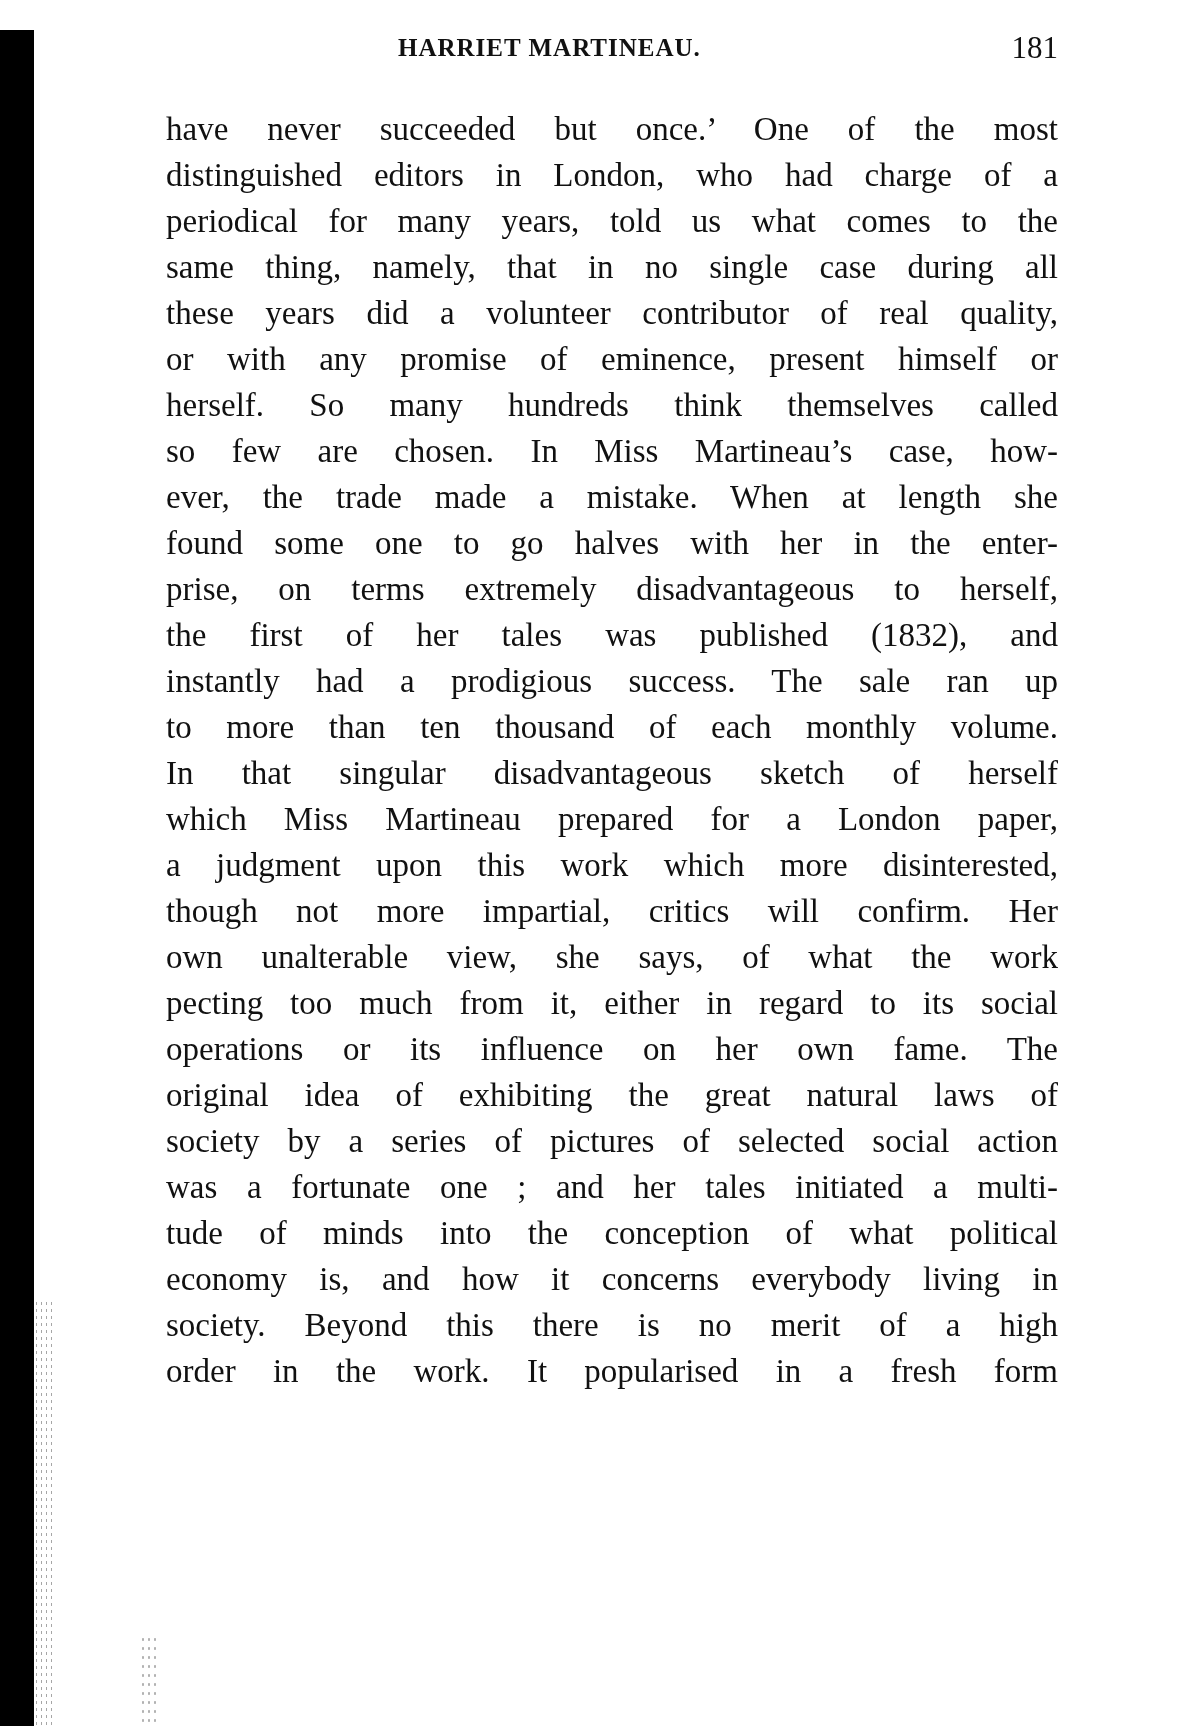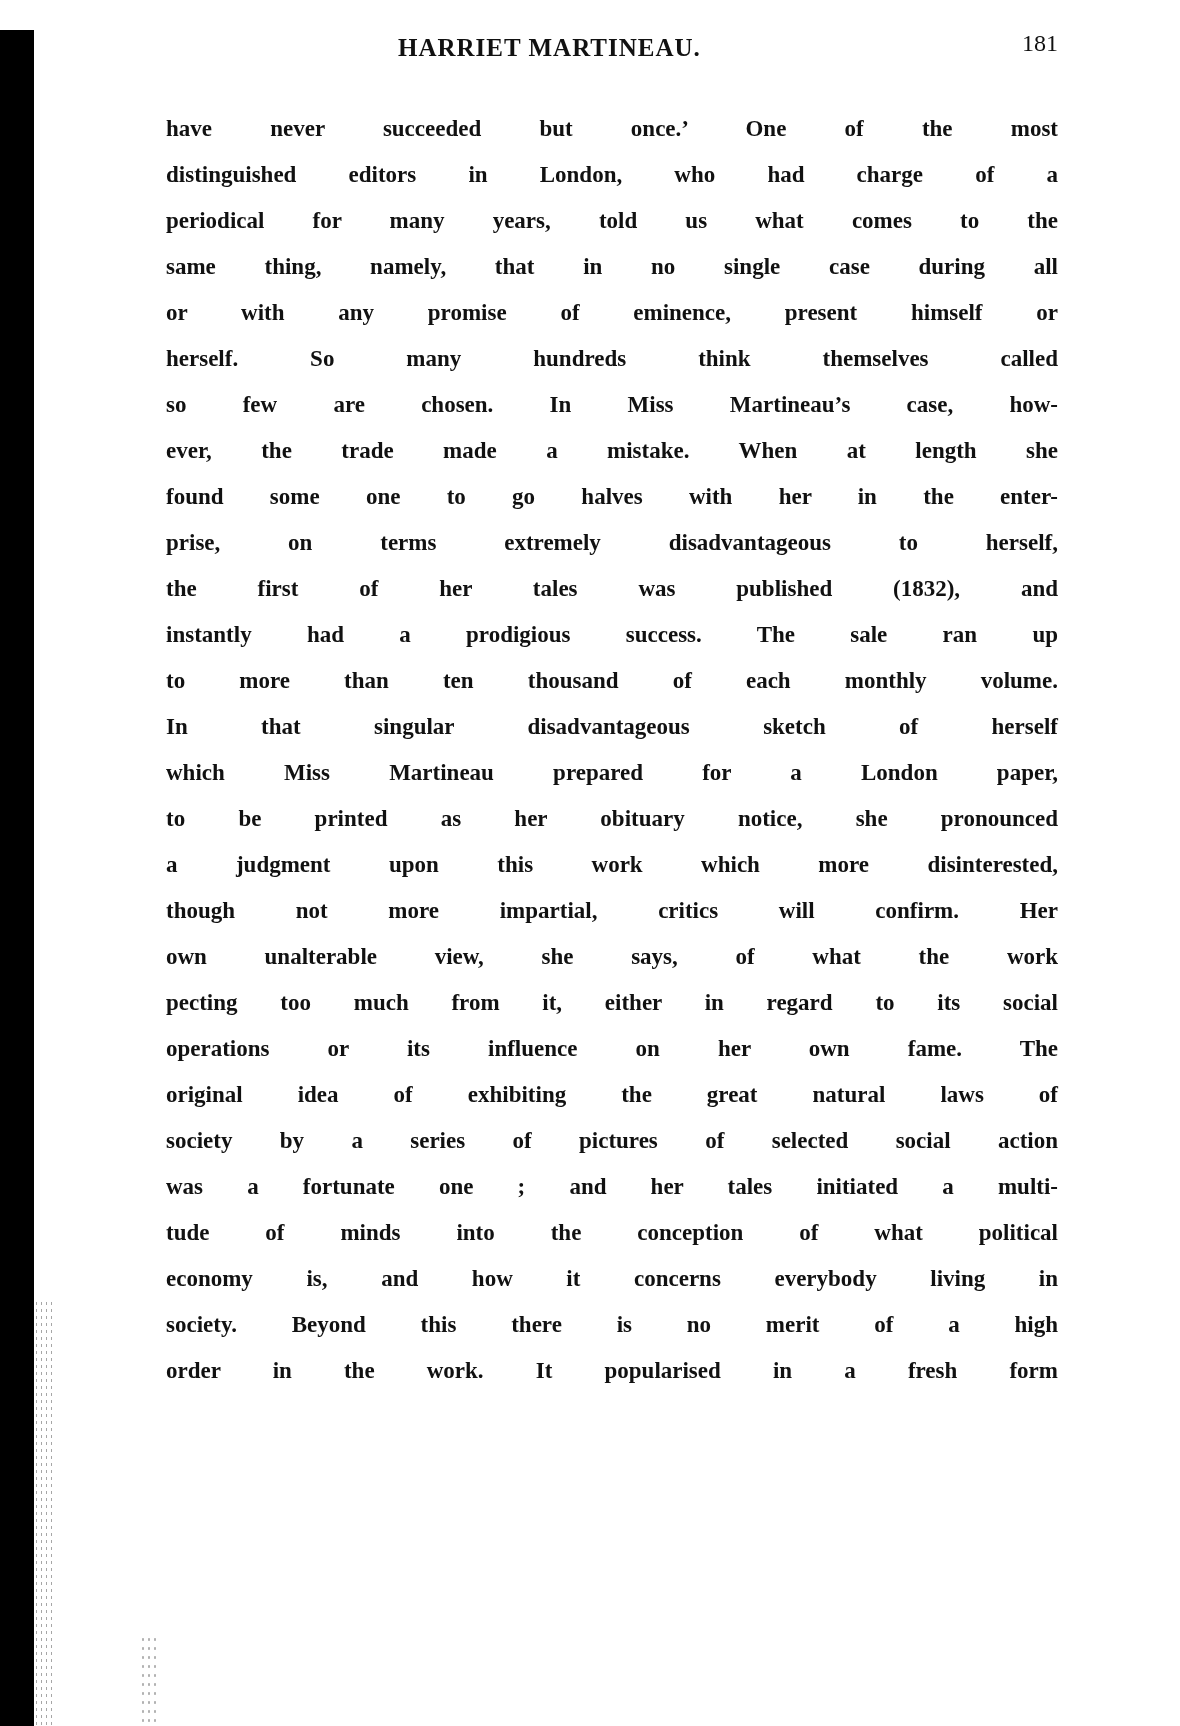--- a/index.html
+++ b/index.html
@@ -55,39 +55,38 @@
       left: 238px;
       top: 2px;
       font-size: 25px;
       letter-spacing: 1px;
       font-weight: bold;
     }
     .page-number {
       position: absolute;
       right: 0;
       top: -2px;
-      font-size: 24px;
+      font-size: 31px;
       text-align: right;
     }
     .body-text {
       position: absolute;
       top: 106px;
       left: 166px;
       width: 892px;
     }
     .line {
       display: block;
       height: 46px;
       line-height: 46px;
-      font-size: 23px;
+      font-size: 33px;
       text-align: justify;
       text-align-last: justify;
       white-space: nowrap;
       overflow: visible;
-      font-weight: bold;
     }
     .line span {
       display: inline-block;
       width: 100%;
       text-align: justify;
       text-align-last: justify;
       white-space: normal;
     }
   </style>
 </head>
@@ -100,32 +99,32 @@
 <div class="running-header">
   <div class="header-title">HARRIET MARTINEAU.</div>
   <div class="page-number">181</div>
 </div>
 
 <div class="body-text">
   <div class="line"><span>have never succeeded but once.’ One of the most</span></div>
   <div class="line"><span>distinguished editors in London, who had charge of a</span></div>
   <div class="line"><span>periodical for many years, told us what comes to the</span></div>
   <div class="line"><span>same thing, namely, that in no single case during all</span></div>
+  <div class="line"><span>these years did a volunteer contributor of real quality,</span></div>
   <div class="line"><span>or with any promise of eminence, present himself or</span></div>
   <div class="line"><span>herself. So many hundreds think themselves called</span></div>
   <div class="line"><span>so few are chosen. In Miss Martineau’s case, how-</span></div>
   <div class="line"><span>ever, the trade made a mistake. When at length she</span></div>
   <div class="line"><span>found some one to go halves with her in the enter-</span></div>
   <div class="line"><span>prise, on terms extremely disadvantageous to herself,</span></div>
   <div class="line"><span>the first of her tales was published (1832), and</span></div>
   <div class="line"><span>instantly had a prodigious success. The sale ran up</span></div>
   <div class="line"><span>to more than ten thousand of each monthly volume.</span></div>
   <div class="line"><span>In that singular disadvantageous sketch of herself</span></div>
   <div class="line"><span>which Miss Martineau prepared for a London paper,</span></div>
-  <div class="line"><span>to be printed as her obituary notice, she pronounced</span></div>
   <div class="line"><span>a judgment upon this work which more disinterested,</span></div>
   <div class="line"><span>though not more impartial, critics will confirm. Her</span></div>
   <div class="line"><span>own unalterable view, she says, of what the work</span></div>
   <div class="line"><span>pecting too much from it, either in regard to its social</span></div>
   <div class="line"><span>operations or its influence on her own fame. The</span></div>
   <div class="line"><span>original idea of exhibiting the great natural laws of</span></div>
   <div class="line"><span>society by a series of pictures of selected social action</span></div>
   <div class="line"><span>was a fortunate one ; and her tales initiated a multi-</span></div>
   <div class="line"><span>tude of minds into the conception of what political</span></div>
   <div class="line"><span>economy is, and how it concerns everybody living in</span></div>

